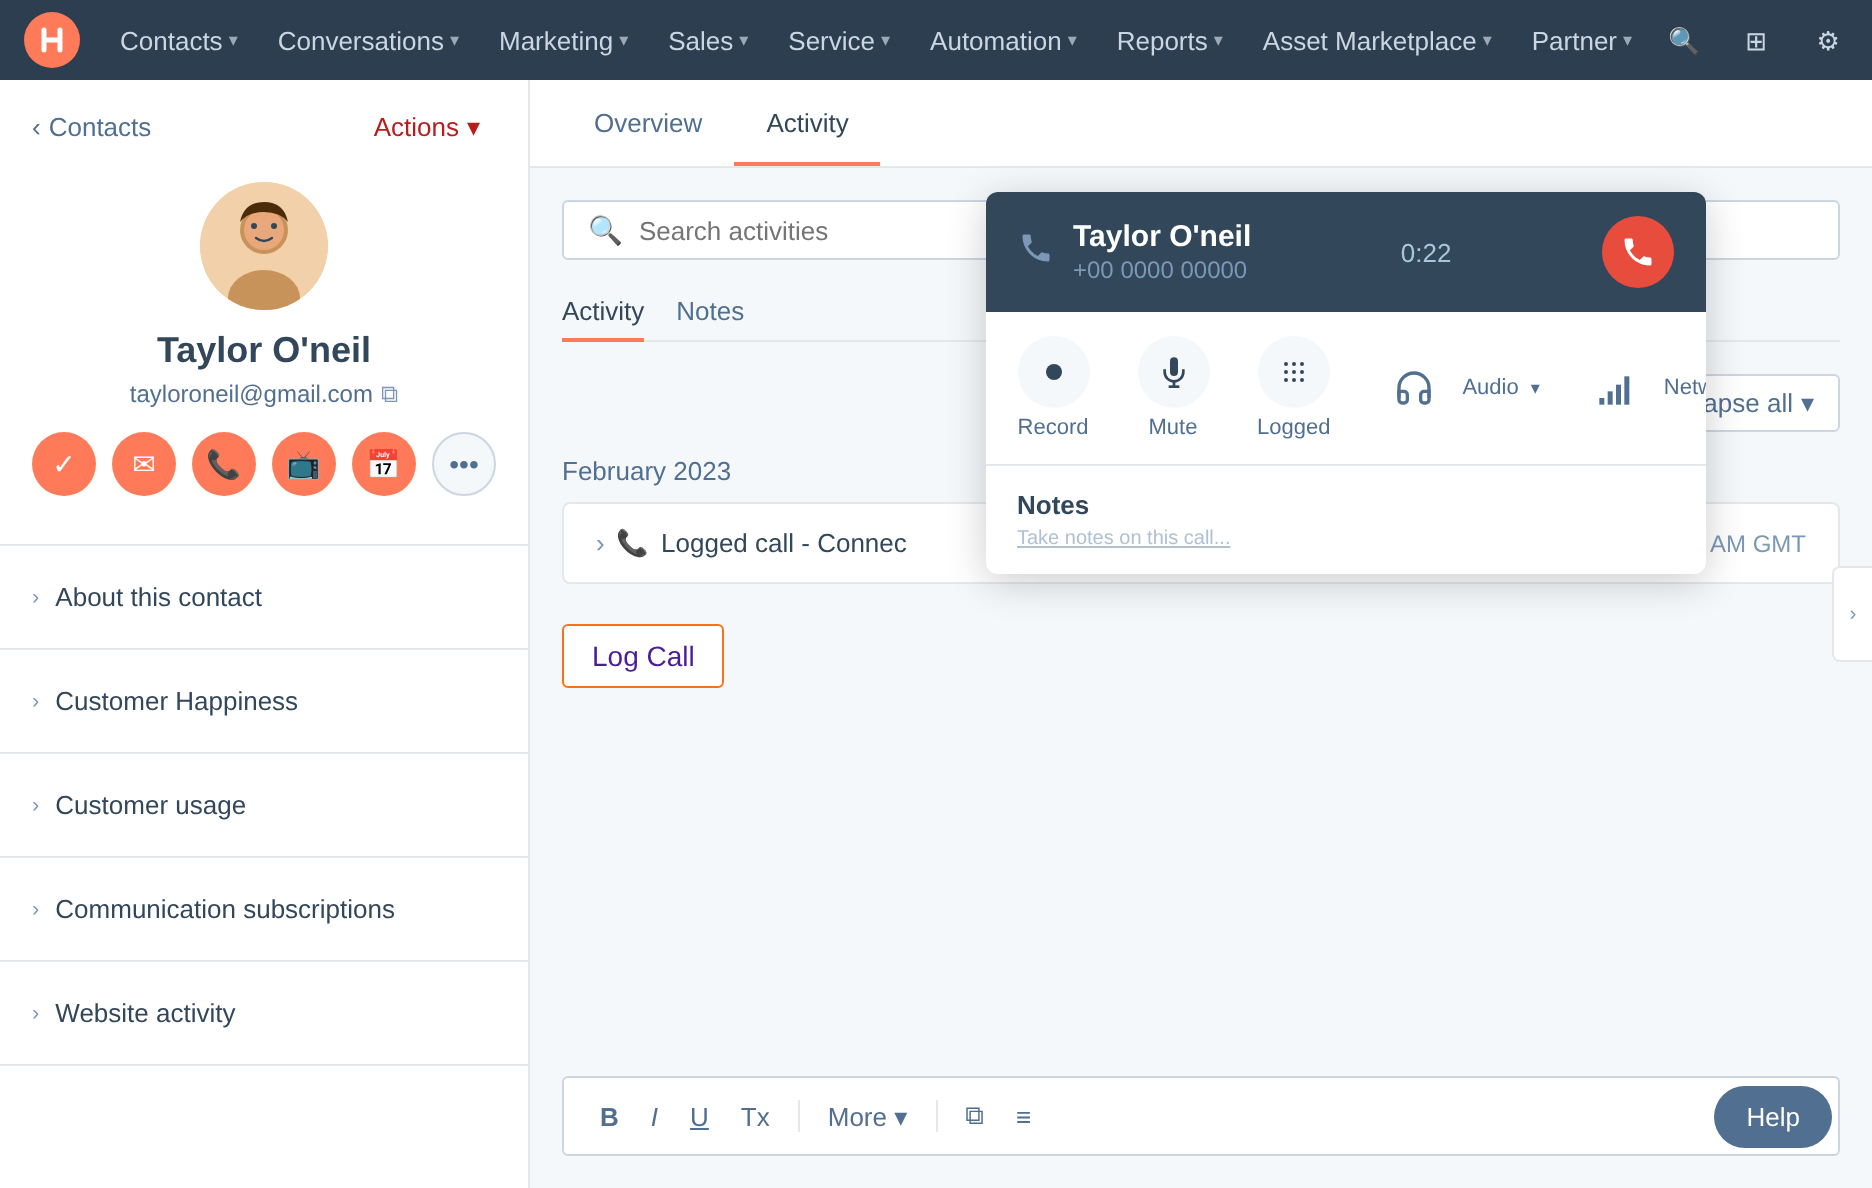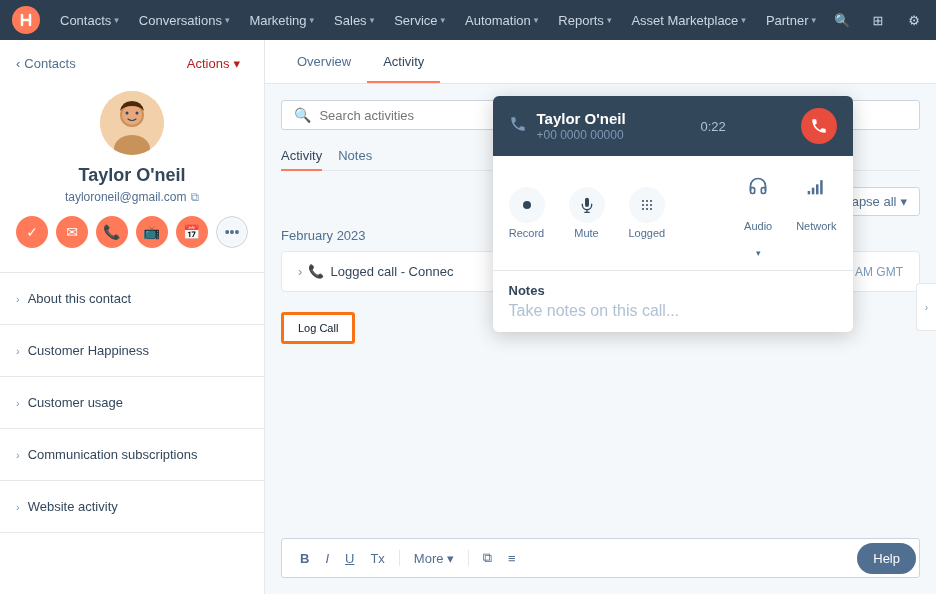--- a/index.html
+++ b/index.html
@@ -319,25 +319,25 @@
     }
 
     
     .activity-actions {
       display: flex;
       gap: 8px;
       padding: 12px 0 4px;
     }
     .action-log-btn {
       background: white;
-      border: 3px solid #f97316;
+      border: 1px solid #f97316;
       border-radius: 3px;
       padding: 7px 14px;
-      font-size: 11px;
-      color: #0f172a;
+      font-size: 14px;
+      color: #4c1d95;
       cursor: pointer;
     }
     .action-call-btn {
       background: #ff7a59;
       border: none;
       border-radius: 3px;
       padding: 7px 14px;
       font-size: 13px;
       color: white;
       cursor: pointer;
@@ -471,39 +471,40 @@
     .call-ctrl-label {
       font-size: 11px;
       color: #516f90;
     }
     .call-ctrl-right {
       margin-left: auto;
       display: flex;
       gap: 20px;
     }
     .call-ctrl-right .call-ctrl {
-      flex-direction: column;
-      gap: 16px;
+      flex-direction: row;
+      gap: 6px;
     }
     .call-ctrl-right .call-ctrl-icon {
       background: none;
       font-size: 18px;
     }
     .call-notes {
       padding: 12px 16px;
     }
     .call-notes-title {
       font-size: 13px;
       font-weight: 600;
       color: #33475b;
       margin-bottom: 4px;
     }
     .call-notes-placeholder {
-      font-size: 16px;
+      font-size: 10px;
       color: #b0c1d4;
+      text-decoration: underline;
     }
 
     
     .help-btn {
       position: fixed;
       bottom: 20px;
       right: 20px;
       background: #516f90;
       color: white;
       border: none;

